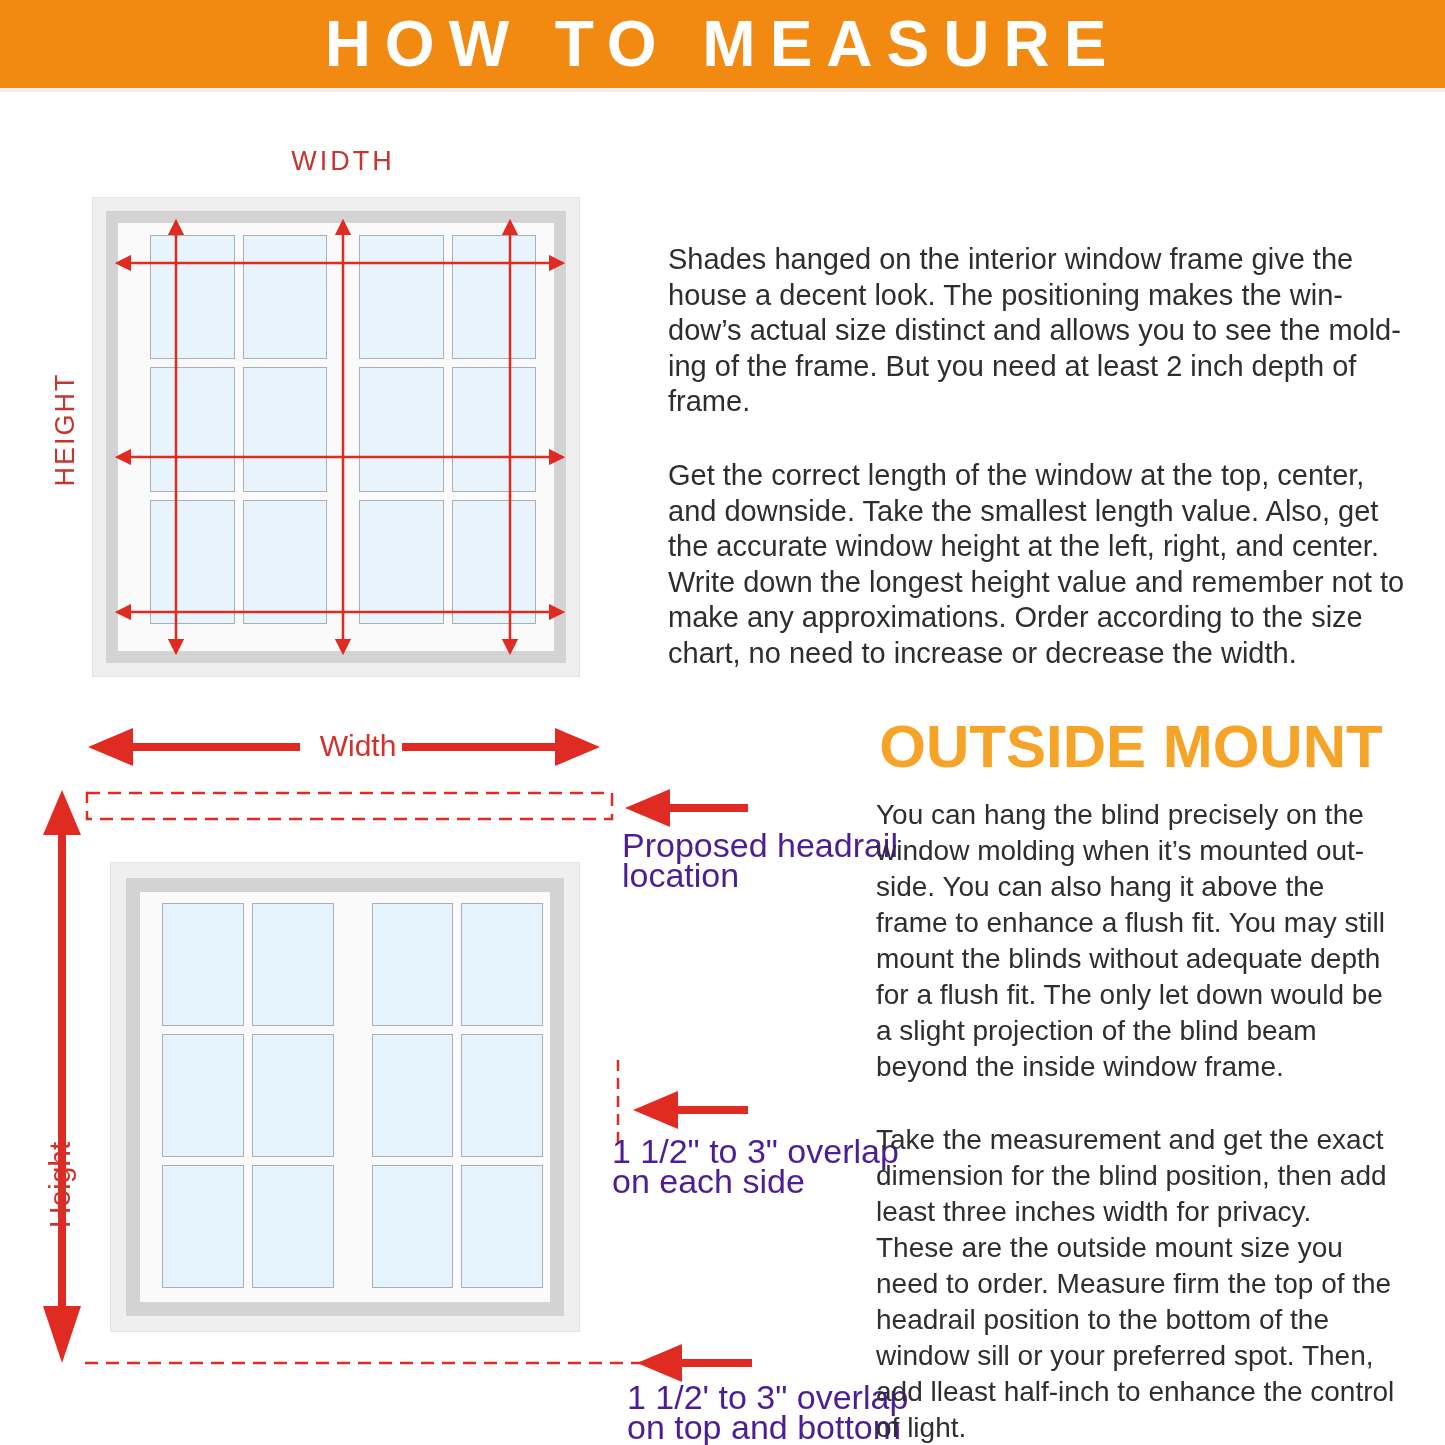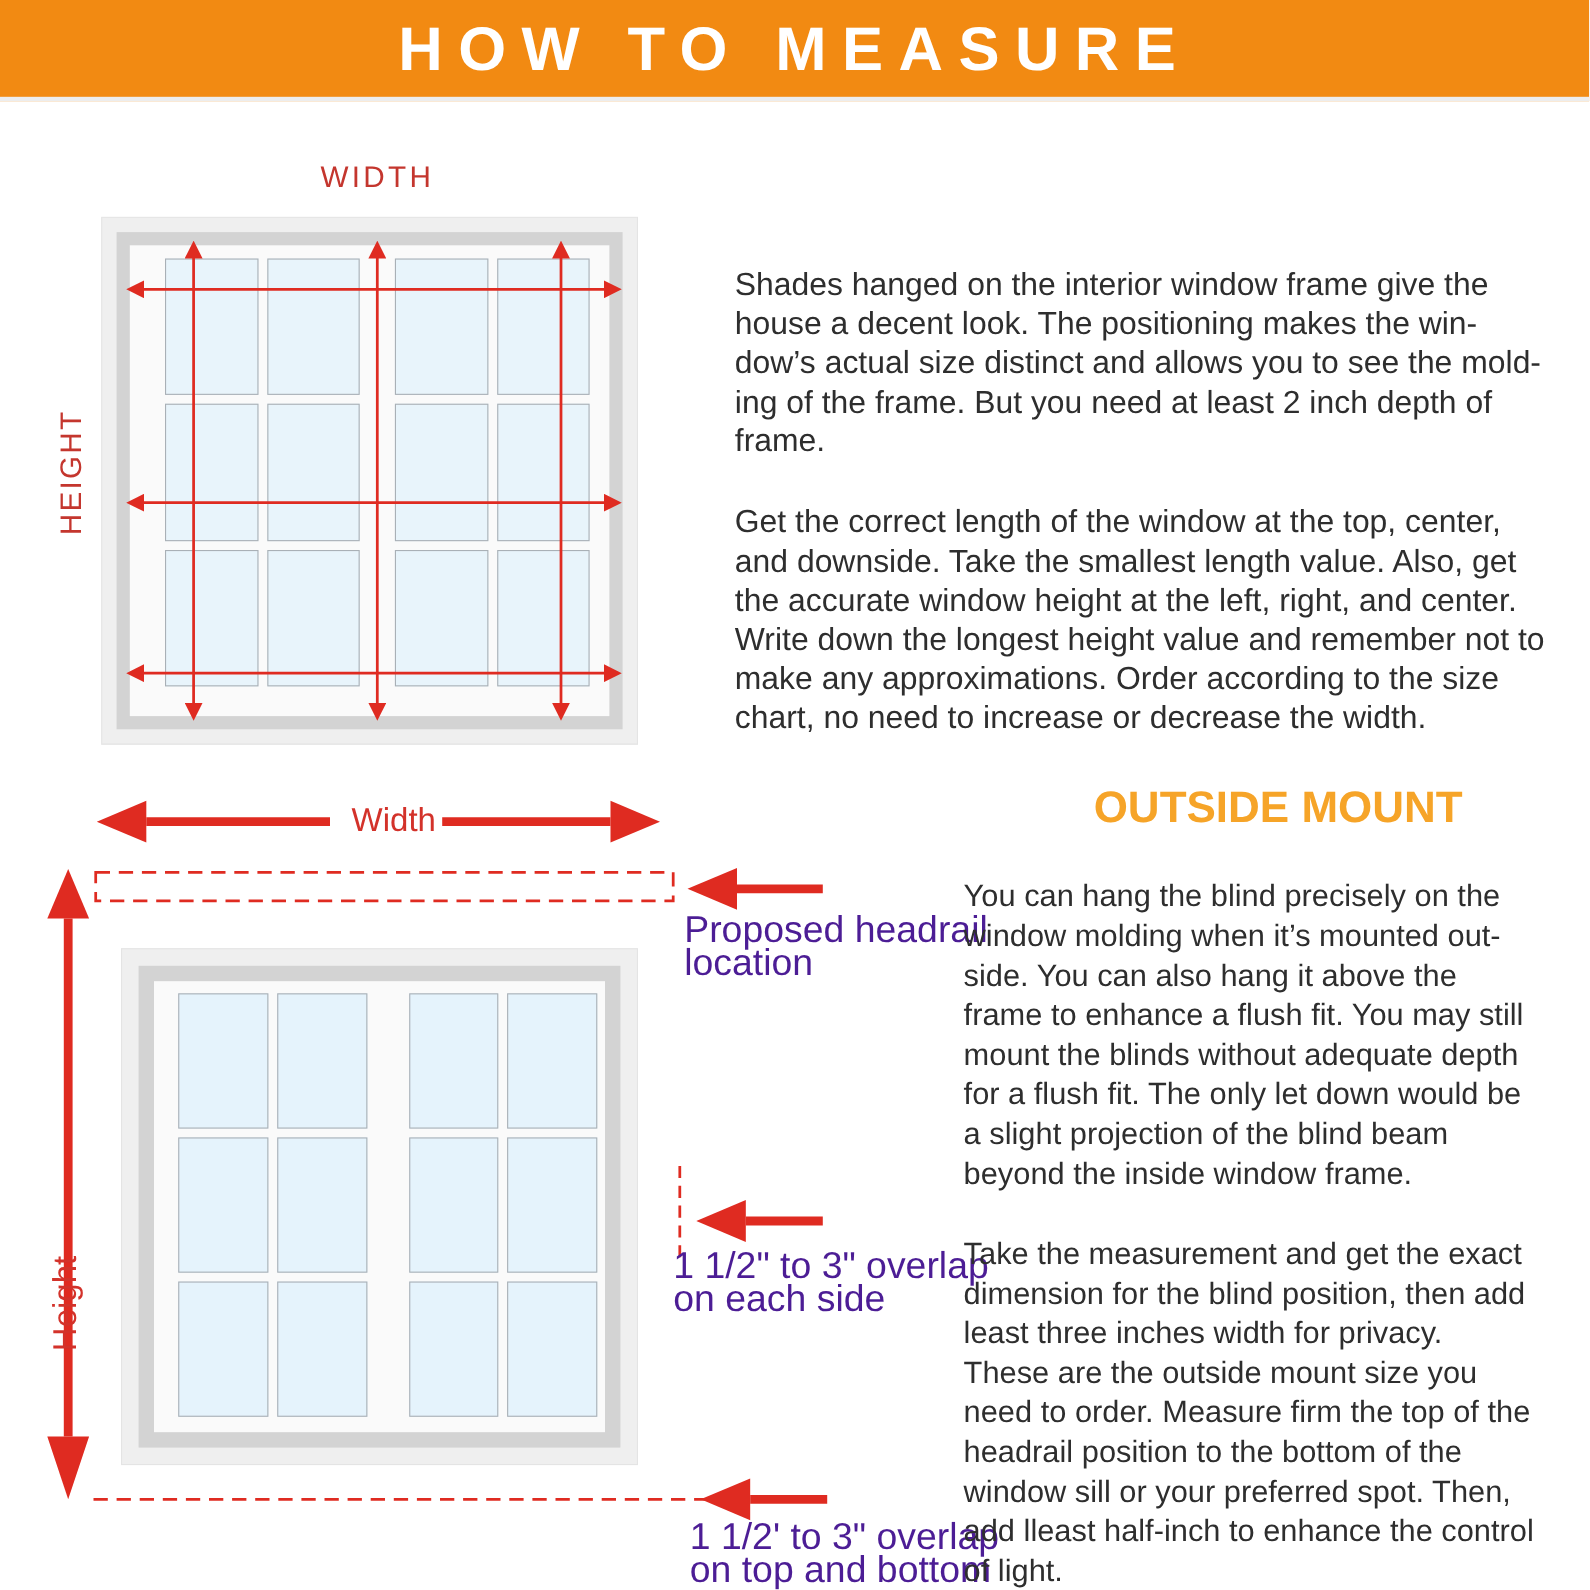--- a/index.html
+++ b/index.html
@@ -3,28 +3,28 @@
 <meta charset="utf-8">
 <style>
   html,body { margin:0; padding:0; background:#ffffff; }
   .page { position:relative; width:1445px; height:1445px; background:#ffffff;
           overflow:hidden; font-family:"Liberation Sans", sans-serif; }
 
   
   .banner { position:absolute; left:0; top:0; width:1445px; height:88px;
             background:#F28A12; border-bottom:4px solid #EDEDED;
             display:flex; align-items:center; justify-content:center; }
-  .banner-title { color:#ffffff; font-size:56px; font-weight:bold;
+  .banner-title { color:#ffffff; font-size:64px; font-weight:bold;
                   letter-spacing:14px; white-space:nowrap; }
 
   
   .h-inside  { position:absolute; left:650px; top:150px; width:720px; text-align:center;
                font-size:50px; font-weight:bold; color:#F6A428; }
-  .h-outside { position:absolute; left:892px; top:712px; width:540px; text-align:center;
-               font-size:40px; font-weight:bold; color:#F6A428; }
+  .h-outside { position:absolute; left:861px; top:712px; width:540px; text-align:center;
+               font-size:60px; font-weight:bold; color:#F6A428; }
   .para { position:absolute; color:#2E2E2E; white-space:pre-line; }
   .p1 { left:668px; top:242px;  width:800px; font-size:29px; line-height:35.5px; }
   .p2 { left:668px; top:458px;  width:800px; font-size:29px; line-height:35.5px; }
   .p3 { left:876px; top:797px;  width:600px; font-size:28px; line-height:36px; }
   .p4 { left:876px; top:1122px; width:600px; font-size:28px; line-height:36px; }
 
   
   .lbl { position:absolute; }
   .width-top  { left:243px; top:146px; width:200px; text-align:center;
                 font-size:27px; letter-spacing:3px; color:#C4362E; }

